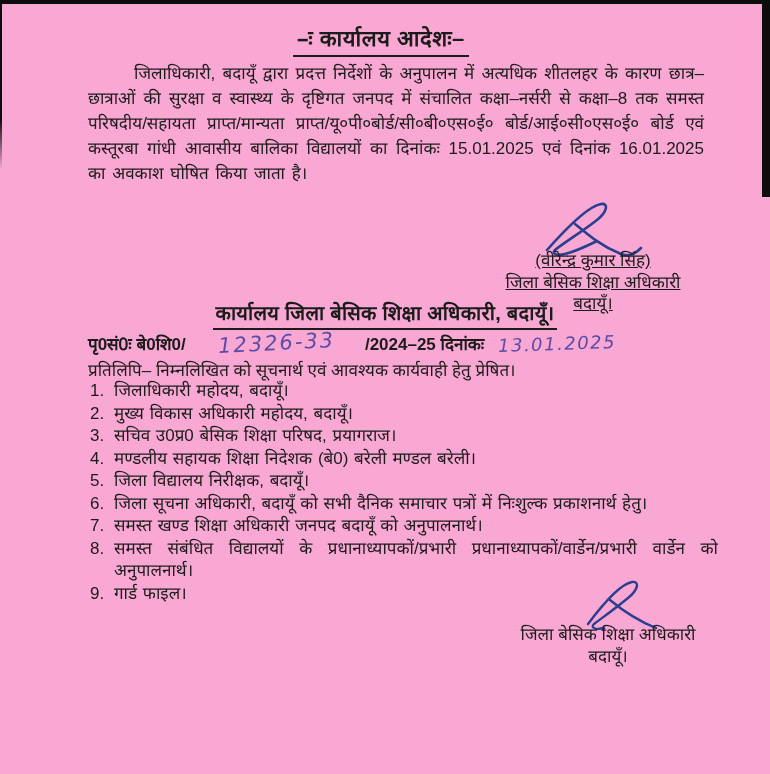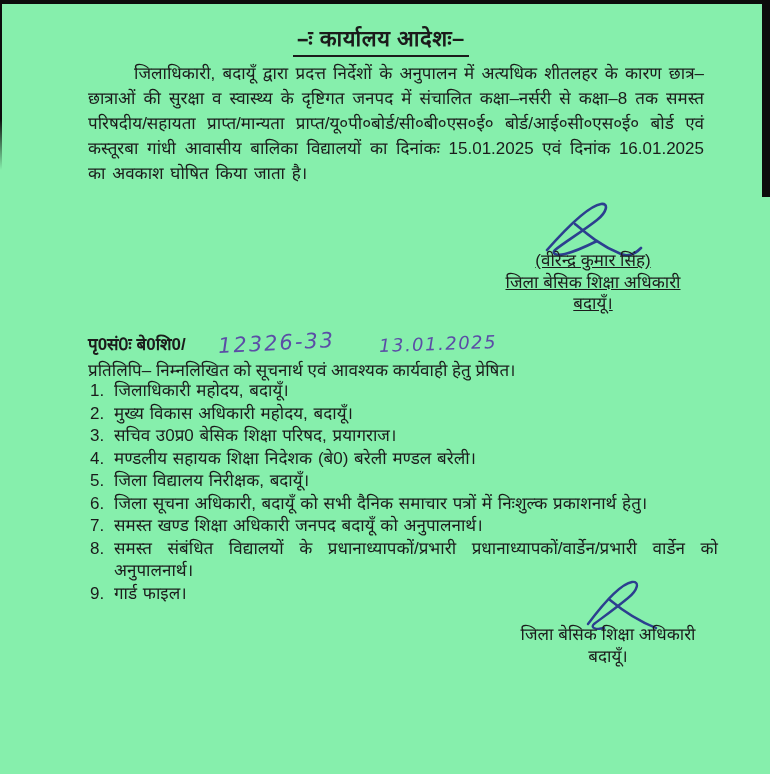--- a/index.html
+++ b/index.html
@@ -1,19 +1,19 @@
 <!DOCTYPE html>
 <html lang="hi"><head>
 <meta charset="utf-8">
 <style>
   html,body{margin:0;padding:0;background:#e9e9e9;}
   .page{
     position:relative;
     width:770px;height:774px;
-    background:#86efac;
+    background:#f9a8d4;
     overflow:hidden;
     font-family:"Liberation Sans", sans-serif;
     color:#1b1b1b;
     margin:0 auto;
   }
   
   .edge-top{position:absolute;top:0;left:0;width:770px;height:4px;background:#0c0c0c;}
   .edge-left{position:absolute;top:0;left:0;width:2px;height:170px;background:linear-gradient(#0c0c0c 70%,rgba(12,12,12,0));}
   .edge-right{position:absolute;top:0;left:762px;width:8px;height:197px;background:#0c0c0c;}
 
@@ -106,24 +106,28 @@
       <g fill="none" stroke="#2c3f8f" stroke-width="2.6" stroke-linecap="round">
         <path d="M14,50 C30,32 54,6 68,4 C76,3 74,12 64,20 C50,31 32,42 22,50 C18,54 24,56 32,54 C44,51 54,46 64,41"></path>
         <path d="M42,24 C54,34 68,46 88,54 C95,57 102,54 108,48"></path>
       </g>
     </svg>
     <div class="sig-line">(वीरेन्द्र कुमार सिंह)</div>
     <div class="sig-line">जिला बेसिक शिक्षा अधिकारी</div>
     <div class="sig-line">बदायूँ।</div>
   </div>
 
+  <div class="office-heading-wrap">
+    <span class="office-heading">कार्यालय जिला बेसिक शिक्षा अधिकारी, बदायूँ।</span>
+  </div>
 
   <div class="ref-line">
     <span>पृ0सं0ः बे0शि0/</span>
     <span class="handwriting hw-number">12326-33</span>
+    <span>/2024–25 दिनांकः</span>
     <span class="handwriting hw-date">13.01.2025</span>
   </div>
 
   <div class="copy-line">प्रतिलिपि– निम्नलिखित को सूचनार्थ एवं आवश्यक कार्यवाही हेतु प्रेषित।</div>
 
   <ol class="recipients">
     <li>
         <span class="num">1.</span>
         <span class="txt">जिलाधिकारी महोदय, बदायूँ।</span>
       </li>

